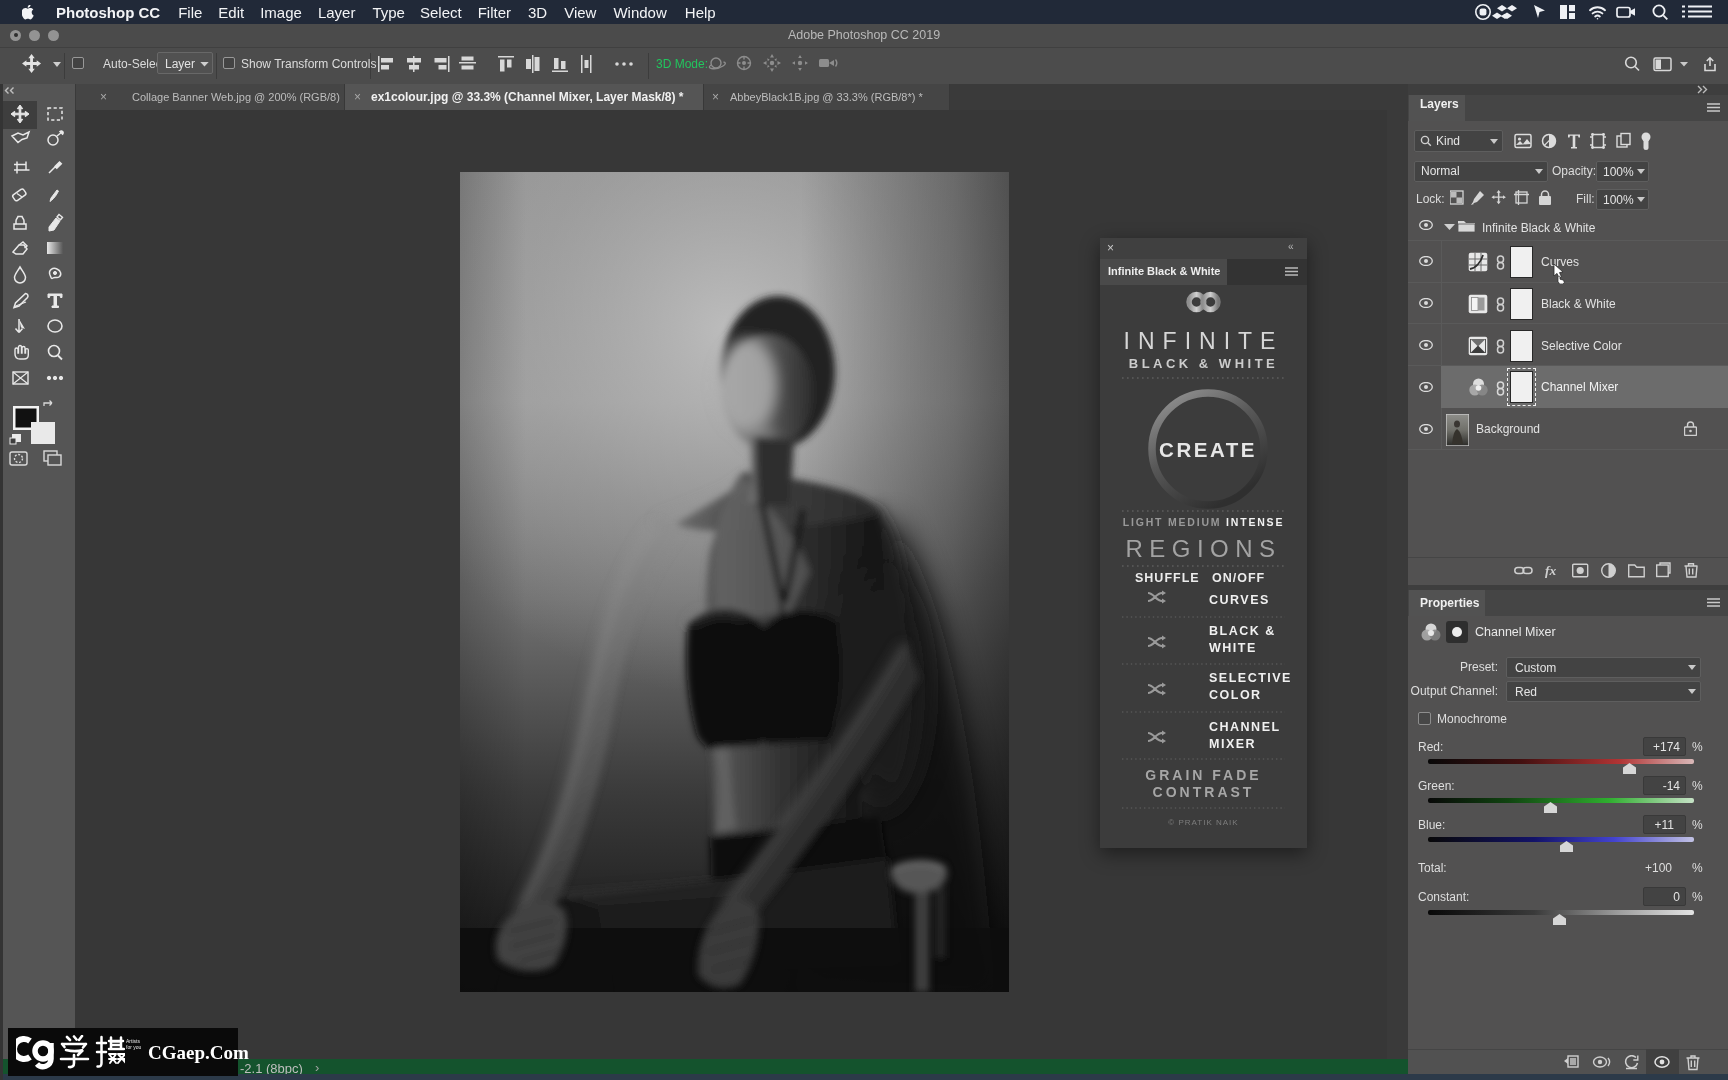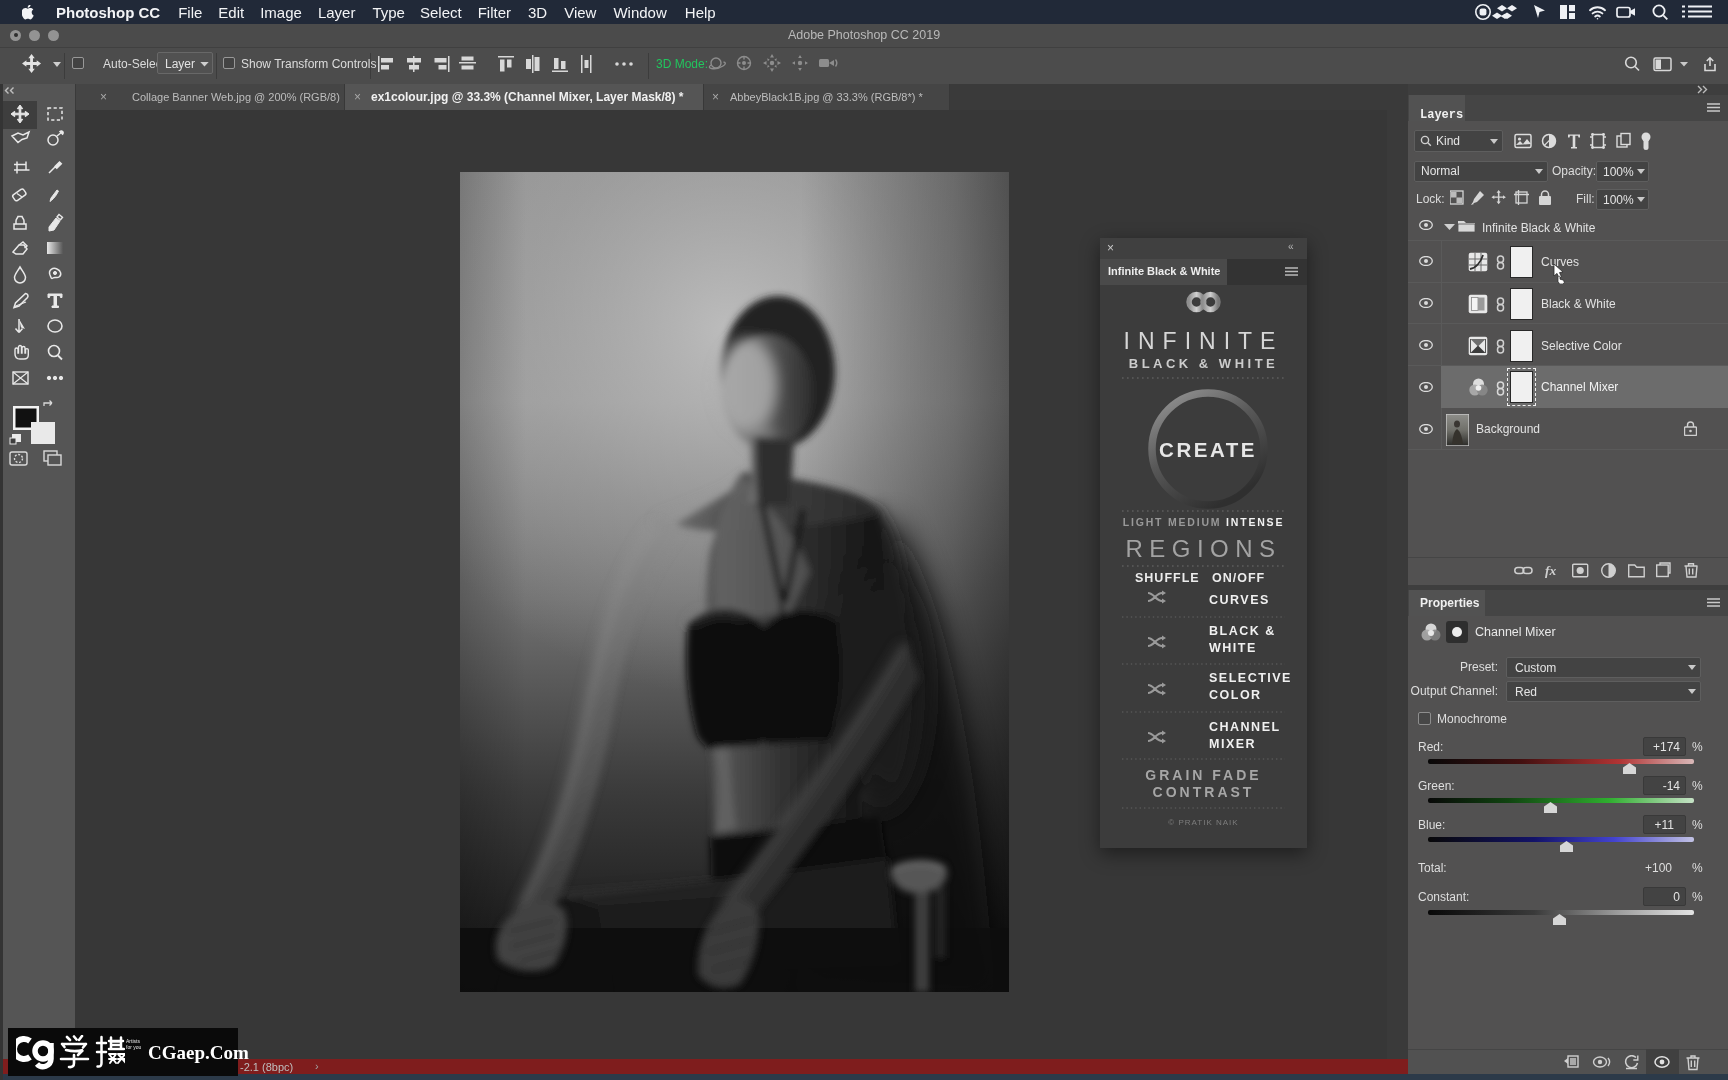--- a/index.html
+++ b/index.html
@@ -38,21 +38,21 @@
 .ddl { position:absolute; background:#434343; border:1px solid #5e5e5e; border-radius:2px; color:#e4e4e4; }
 .vbox { position:absolute; background:#434343; border:1px solid #393939; border-radius:2px; color:#e4e4e4; text-align:right; }
 .chev { position:absolute; width:0; height:0; border-left:4px solid transparent; border-right:4px solid transparent; border-top:5px solid #c9c9c9; }
 .lrow { position:absolute; left:0; width:320px; border-bottom:1px solid #5a5a5a; }
 .lname { position:absolute; left:133px; color:#e2e2e2; }
 .mask { position:absolute; left:102px; width:23px; height:32px; background:#f0f0f0; border:1px solid #282828; }
 .track { position:absolute; left:20px; width:266px; height:5px; border-radius:2px; }
 .thumb { position:absolute; width:13px; height:11px; background:#d6d6d6; clip-path:polygon(50% 0, 100% 40%, 100% 100%, 0 100%, 0 40%); }
 .plabel { position:absolute; color:#dedede; }
 
-#statusbar { left:0px; top:1059px; width:1408px; height:15px; background:#7f1d1d; color:#bfbfbf; font-size:11px; }
+#statusbar { left:0px; top:1059px; width:1408px; height:15px; background:#14532d; color:#bfbfbf; font-size:13px; }
 #navystrip { left:0; top:1074px; width:1728px; height:6px; background:#2c3a49; }
 
 #wm { left:8px; top:1028px; width:230px; height:48px; background:#0a0a0a; color:#fff; }
 </style>
 </head>
 <body>
 <div id="stage">
   <div id="menubar" class="abs">
     <svg class="abs" style="left:22px;top:4.5px" width="14" height="16" viewBox="0 0 14 16">
         <path fill="#f3f4f6" d="M11.4 8.5c0-2.2 1.8-3.2 1.9-3.3-1-1.5-2.6-1.7-3.2-1.7-1.4-.1-2.7.8-3.3.8-.7 0-1.8-.8-2.9-.8C2.4 3.5 1 4.4.2 5.8c-1.6 2.7-.4 6.8 1.1 9 .7 1.1 1.6 2.3 2.7 2.2 1.1 0 1.5-.7 2.9-.7s1.7.7 2.9.7c1.2 0 2-1.1 2.7-2.2.9-1.2 1.2-2.4 1.2-2.5 0 0-2.3-.9-2.3-3.8zM9.2 2.1c.6-.7 1-1.7.9-2.7-.9 0-1.9.6-2.5 1.3-.6.6-1 1.6-.9 2.6 1 .1 1.9-.5 2.5-1.2z" transform="scale(0.85)"></path>
@@ -501,21 +501,21 @@
     </svg>
     <div class="abs" style="left:0;top:580px;width:207px;text-align:center;color:#7d7d7d;font-size:8px;letter-spacing:1px;">© PRATIK NAIK</div>
   </div>
   <div id="divider" class="abs"></div>
   <div id="dock" class="abs">
     <div class="abs" style="left:0;top:0;width:320px;height:11px;background:#3e3e3e;"></div>
     <svg class="abs" style="left:289px;top:1px;" width="16" height="9" viewBox="0 0 16 9">
         <path d="M1 1l3.5 3.5L1 8M6 1l3.5 3.5L6 8" stroke="#bbb" stroke-width="1.4" fill="none"></path>
       </svg>
     <div class="phead" style="top:11px;"></div>
-    <div class="ptab" style="left:1px;top:11px;width:56px;padding:13px 0 0 11px;font-family:Liberation Mono, monospace;">Layers</div>
+    <div class="ptab" style="left:1px;top:11px;width:56px;padding:2px 0 0 11px;">Layers</div>
     <svg class="abs" style="left:299px;top:19px;" width="13" height="10" viewBox="0 0 13 10">
         <path d="M0 1h13M0 4.5h13M0 8h13" stroke="#c9c9c9" stroke-width="1.6"></path>
       </svg>
     <div class="abs" style="left:0;top:37px;width:320px;height:464px;background:#525151;"></div>
 
     <div class="ddl" style="left:6px;top:46px;width:89px;height:22px;"></div>
     <svg class="abs" style="left:12px;top:51px;" width="12" height="12" viewBox="0 0 12 12" fill="none" stroke="#cfcfcf" stroke-width="1.4">
         <circle cx="5" cy="5" r="3.6"></circle>
         <path d="M7.8 7.8l3 3"></path>
       </svg>

